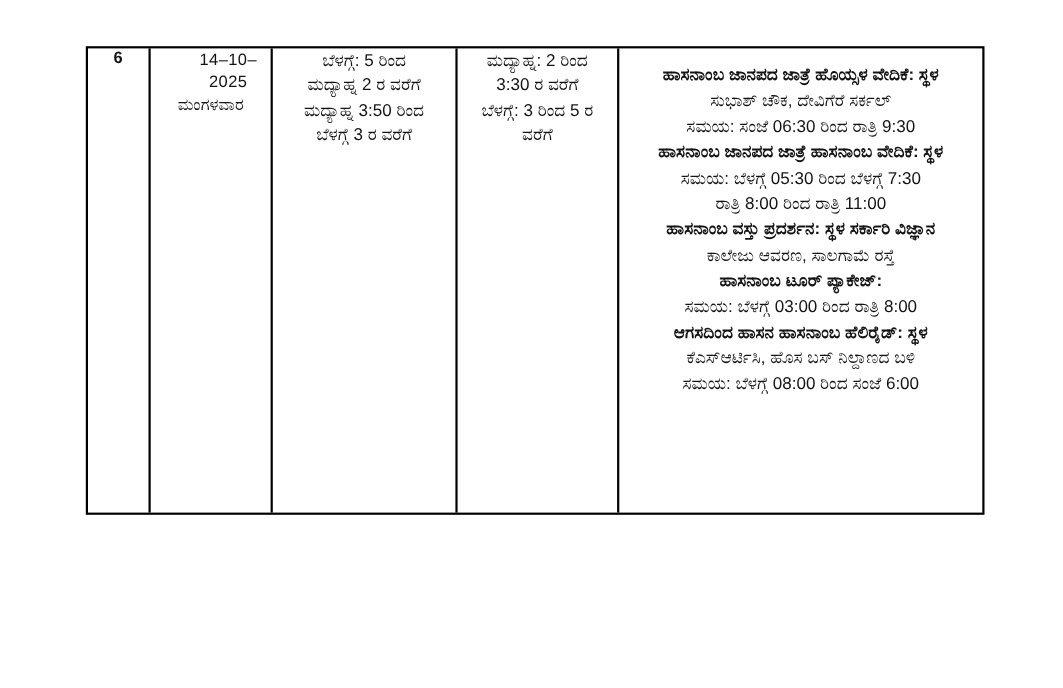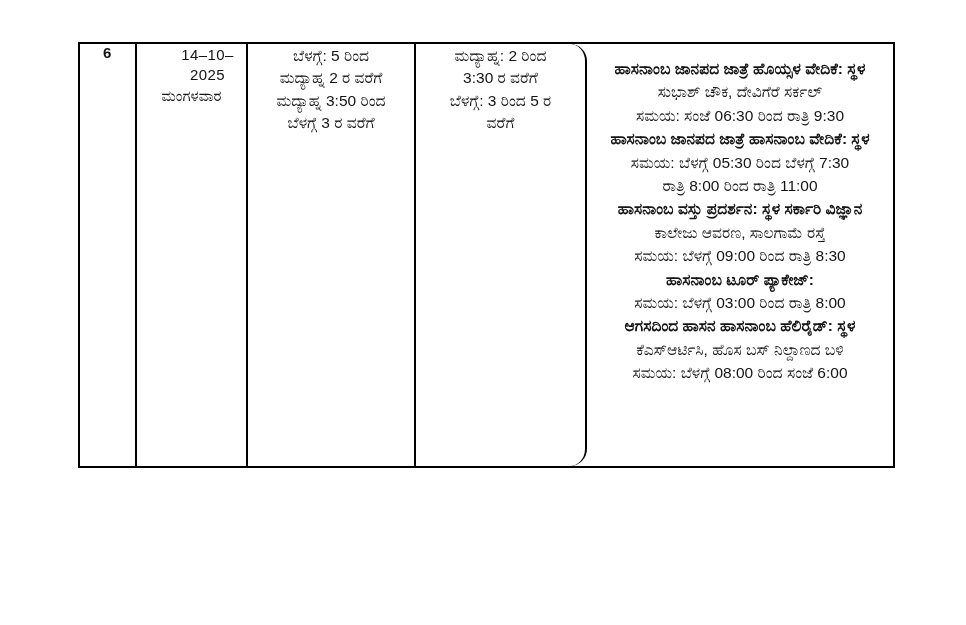--- a/index.html
+++ b/index.html
@@ -25,21 +25,21 @@
   }
   .cell {
     box-sizing: border-box;
     border-right: 2px solid #000;
     text-align: center;
     overflow: hidden;
   }
   .c1 { width: 57px; }
   .c2 { width: 111px; padding-top: 1px; }
   .c3 { width: 168px; padding-top: 1px; }
-  .c4 { width: 171px; padding-top: 1px; border-radius: 17px; }
+  .c4 { width: 147px; padding-top: 1px; }
   .c5 { flex: 1; border-right: none; padding-top: 13px; }
   .serial {
     font-size: 15px;
     font-weight: 600;
     line-height: 17px;
     letter-spacing: 0.5px;
   }
   .date-line {
     font-size: 15px;
     line-height: 20px;
@@ -93,21 +93,20 @@
 
     <div class="cell c5">
       <div class="el bold">ಹಾಸನಾಂಬ ಜಾನಪದ ಜಾತ್ರೆ ಹೊಯ್ಸಳ ವೇದಿಕೆ: ಸ್ಥಳ</div>
       <div class="el">ಸುಭಾಶ್ ಚೌಕ, ದೇವಿಗೆರೆ ಸರ್ಕಲ್</div>
       <div class="el">ಸಮಯ: ಸಂಜೆ 06:30 ರಿಂದ ರಾತ್ರಿ 9:30</div>
       <div class="el bold">ಹಾಸನಾಂಬ ಜಾನಪದ ಜಾತ್ರೆ ಹಾಸನಾಂಬ ವೇದಿಕೆ: ಸ್ಥಳ</div>
       <div class="el">ಸಮಯ: ಬೆಳಗ್ಗೆ 05:30 ರಿಂದ ಬೆಳಗ್ಗೆ 7:30</div>
       <div class="el">ರಾತ್ರಿ 8:00 ರಿಂದ ರಾತ್ರಿ 11:00</div>
       <div class="el bold">ಹಾಸನಾಂಬ ವಸ್ತು ಪ್ರದರ್ಶನ: ಸ್ಥಳ ಸರ್ಕಾರಿ ವಿಜ್ಞಾನ</div>
       <div class="el">ಕಾಲೇಜು ಆವರಣ, ಸಾಲಗಾಮೆ ರಸ್ತೆ</div>
-      <div class="el">ಸಮಯ: ಬೆಳಗ್ಗೆ 09:00 ರಿಂದ ರಾತ್ರಿ 8:30</div>
       <div class="el bold">ಹಾಸನಾಂಬ ಟೂರ್ ಪ್ಯಾಕೇಜ್:</div>
       <div class="el">ಸಮಯ: ಬೆಳಗ್ಗೆ 03:00 ರಿಂದ ರಾತ್ರಿ 8:00</div>
       <div class="el bold">ಆಗಸದಿಂದ ಹಾಸನ ಹಾಸನಾಂಬ ಹೆಲಿರೈಡ್: ಸ್ಥಳ</div>
       <div class="el">ಕೆಎಸ್ಆರ್ಟಿಸಿ, ಹೊಸ ಬಸ್ ನಿಲ್ದಾಣದ ಬಳಿ</div>
       <div class="el">ಸಮಯ: ಬೆಳಗ್ಗೆ 08:00 ರಿಂದ ಸಂಜೆ 6:00</div>
     </div>
 
   </div>
 </div>
 

